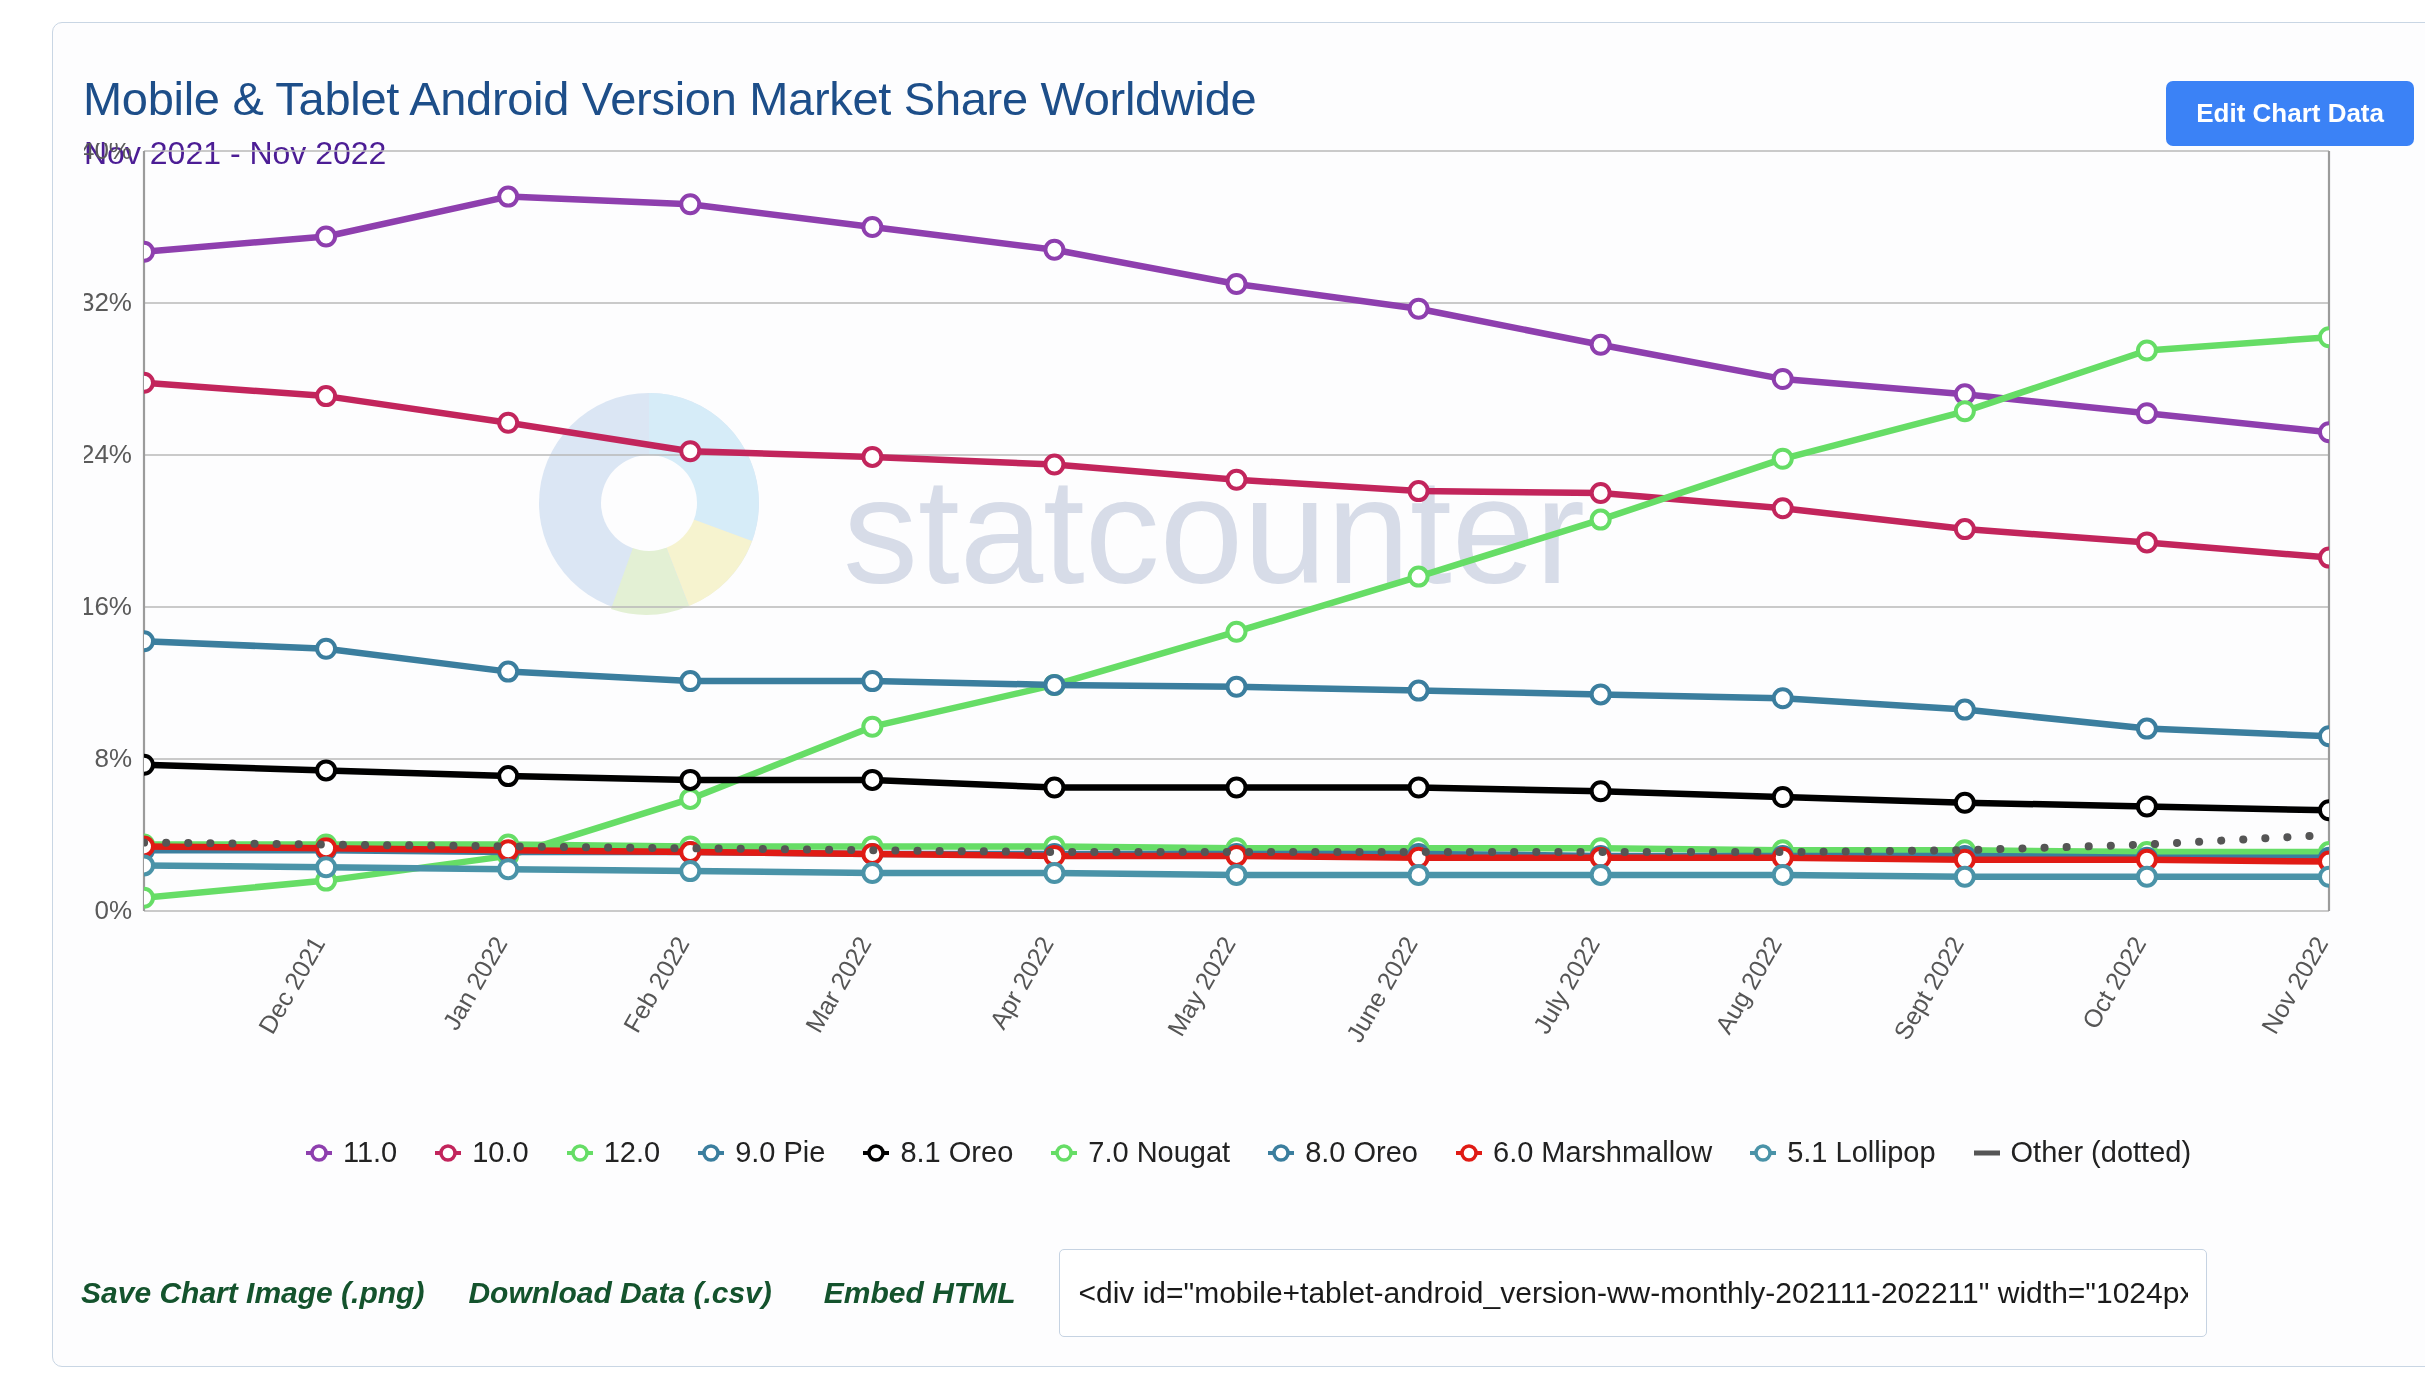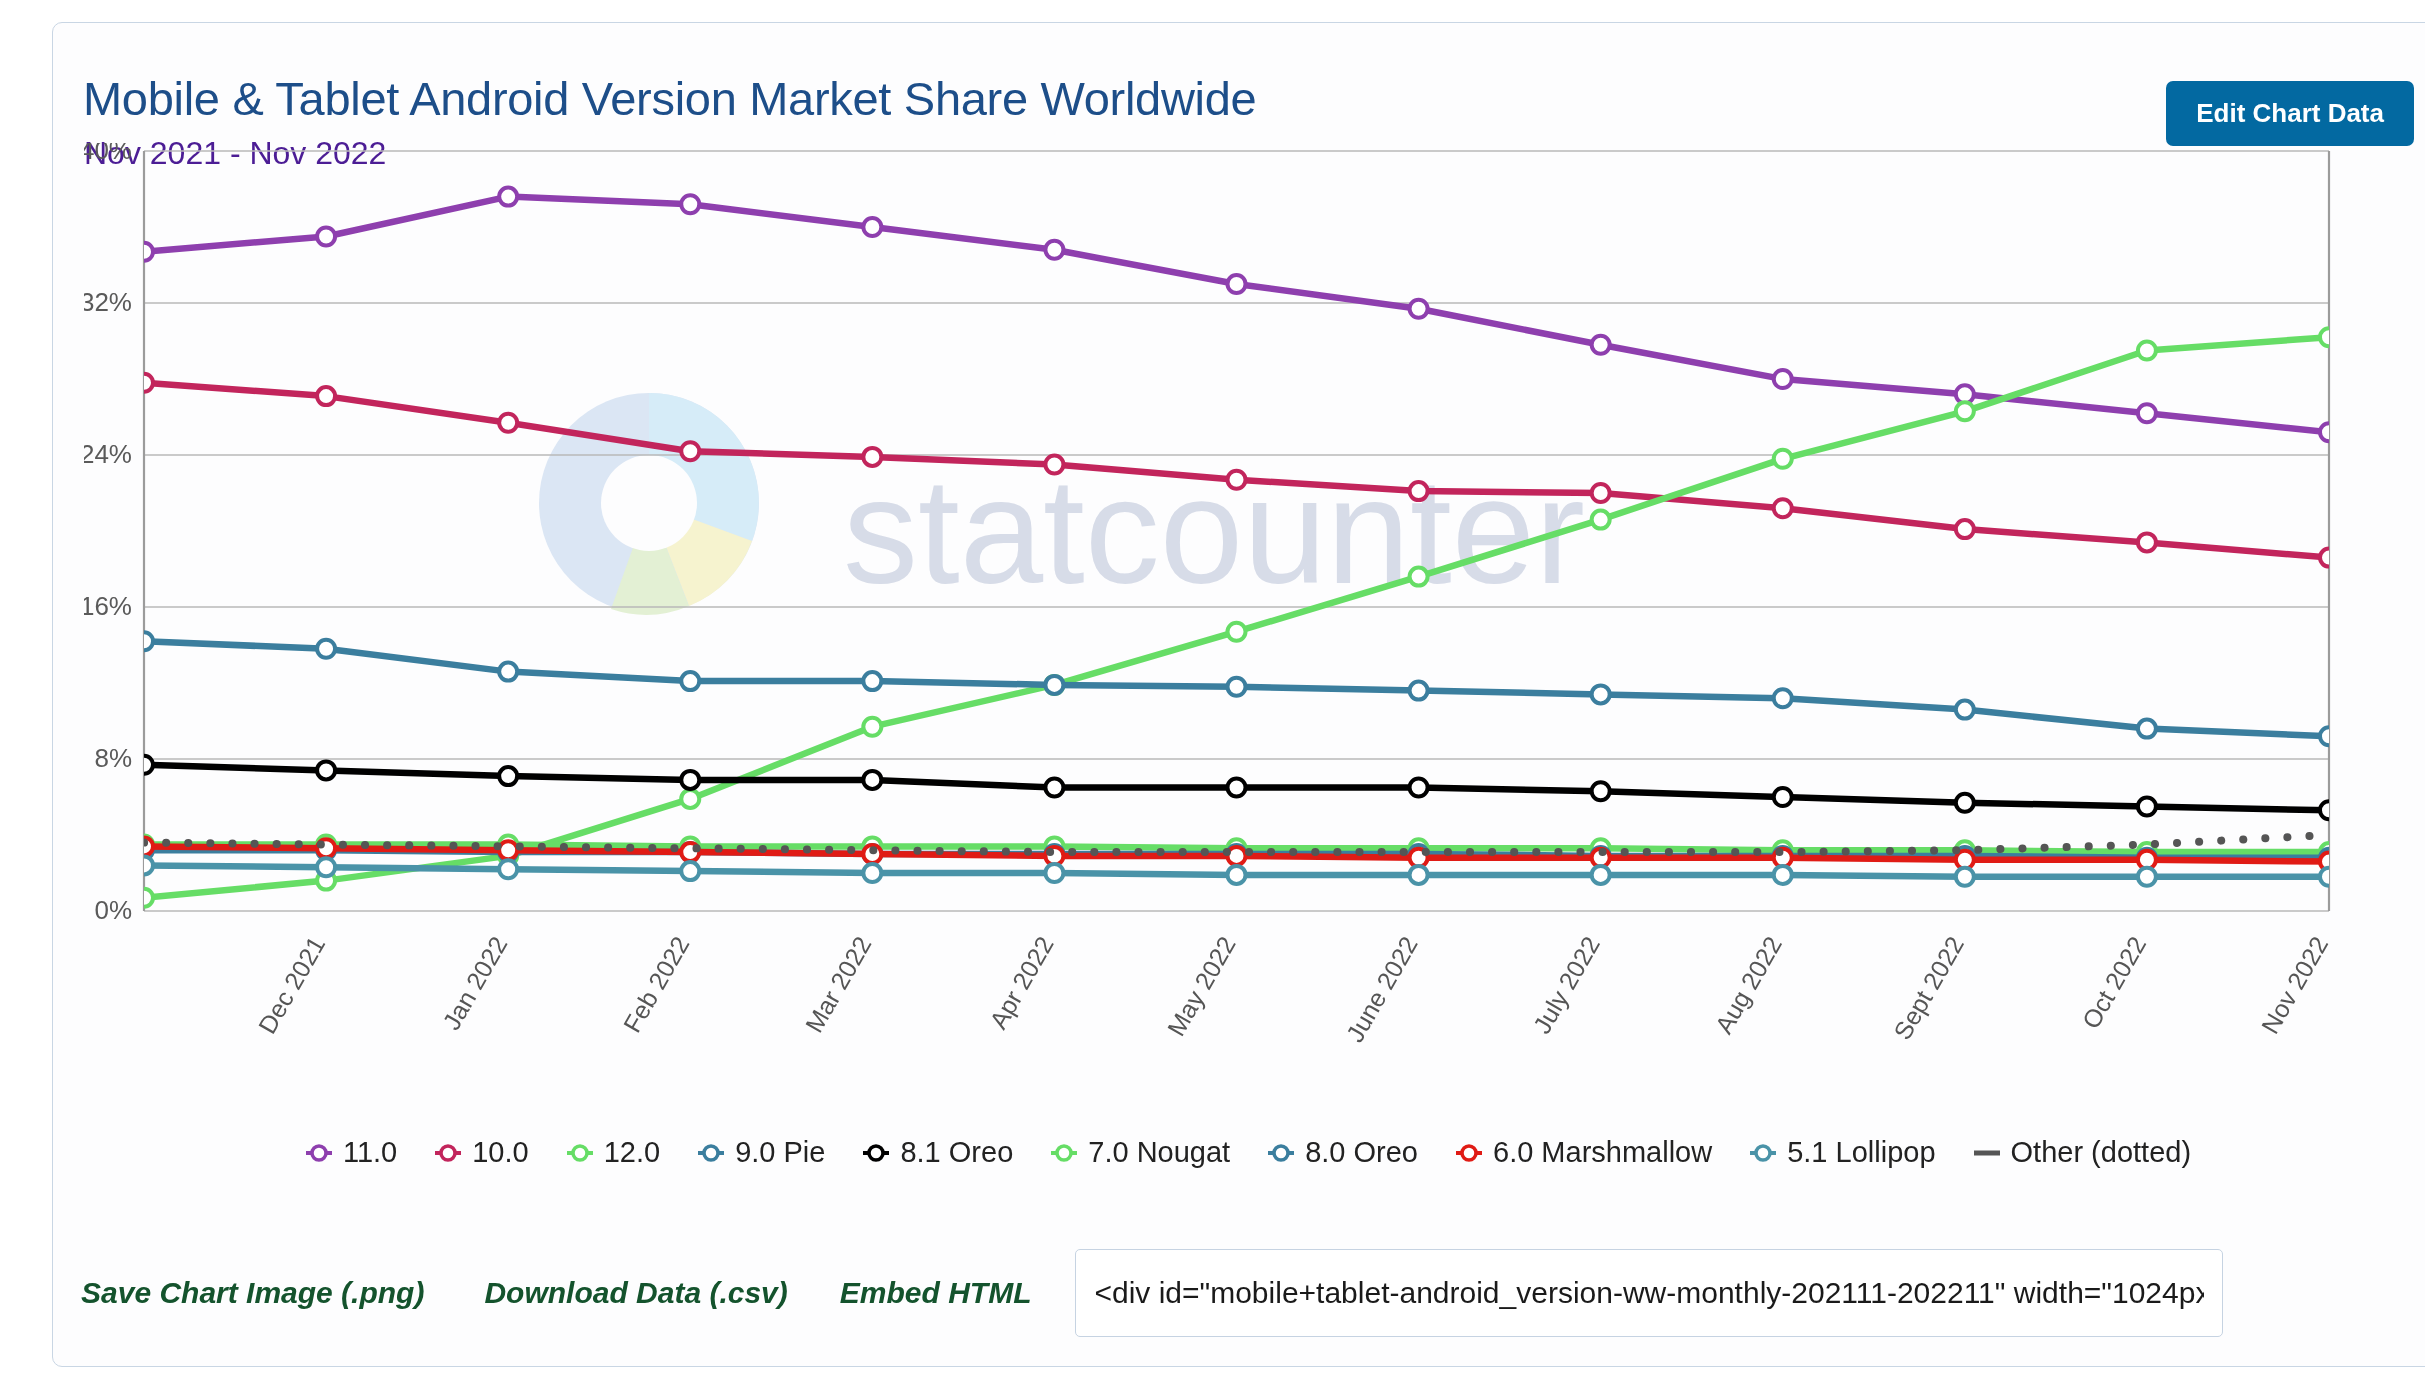--- a/index.html
+++ b/index.html
@@ -24,21 +24,21 @@
     font-size: 47px; color: #1d4e89; font-weight: 400;
     letter-spacing: -0.3px; white-space: nowrap;
   }
   #chart-subtitle {
     position: absolute; left: 31px; top: 112px;
     font-size: 32px; color: #4c1d95; font-weight: 400;
     white-space: nowrap;
   }
   #edit-chart-data {
     position: absolute; right: 28px; top: 58px;
-    background: #0369a1; color: #ffffff;
+    background: #3b82f6; color: #ffffff;
     border: none; border-radius: 7px;
     padding: 0 30px; height: 65px;
     font-size: 26px; font-weight: bold;
     font-family: "Liberation Sans", sans-serif;
     cursor: pointer; white-space: nowrap;
   }
 
   
   #plot-area {
     position: absolute;
@@ -76,21 +76,21 @@
   #footer {
     position: absolute; left: 0; top: 1215px;
     width: 100%; height: 110px;
     display: flex; align-items: center;
   }
   .footer-link {
     color: #14532d; font-weight: bold; font-size: 30px;
     text-decoration: none; white-space: nowrap; cursor: pointer; font-style: italic;
   }
   #link-save { margin-left: 28px; }
-  #link-download { margin-left: 60px; }
+  #link-download { margin-left: 44px; }
   #link-embed { margin-left: 52px; }
   #embed-input {
     margin-left: 44px;
     width: 1148px; height: 88px;
     border: 1px solid #c6d3e2; border-radius: 5px;
     background: #ffffff; padding: 0 18px;
     font-size: 30px; color: #1a1a1a;
     font-family: "Liberation Sans", sans-serif;
     outline: none;
   }

